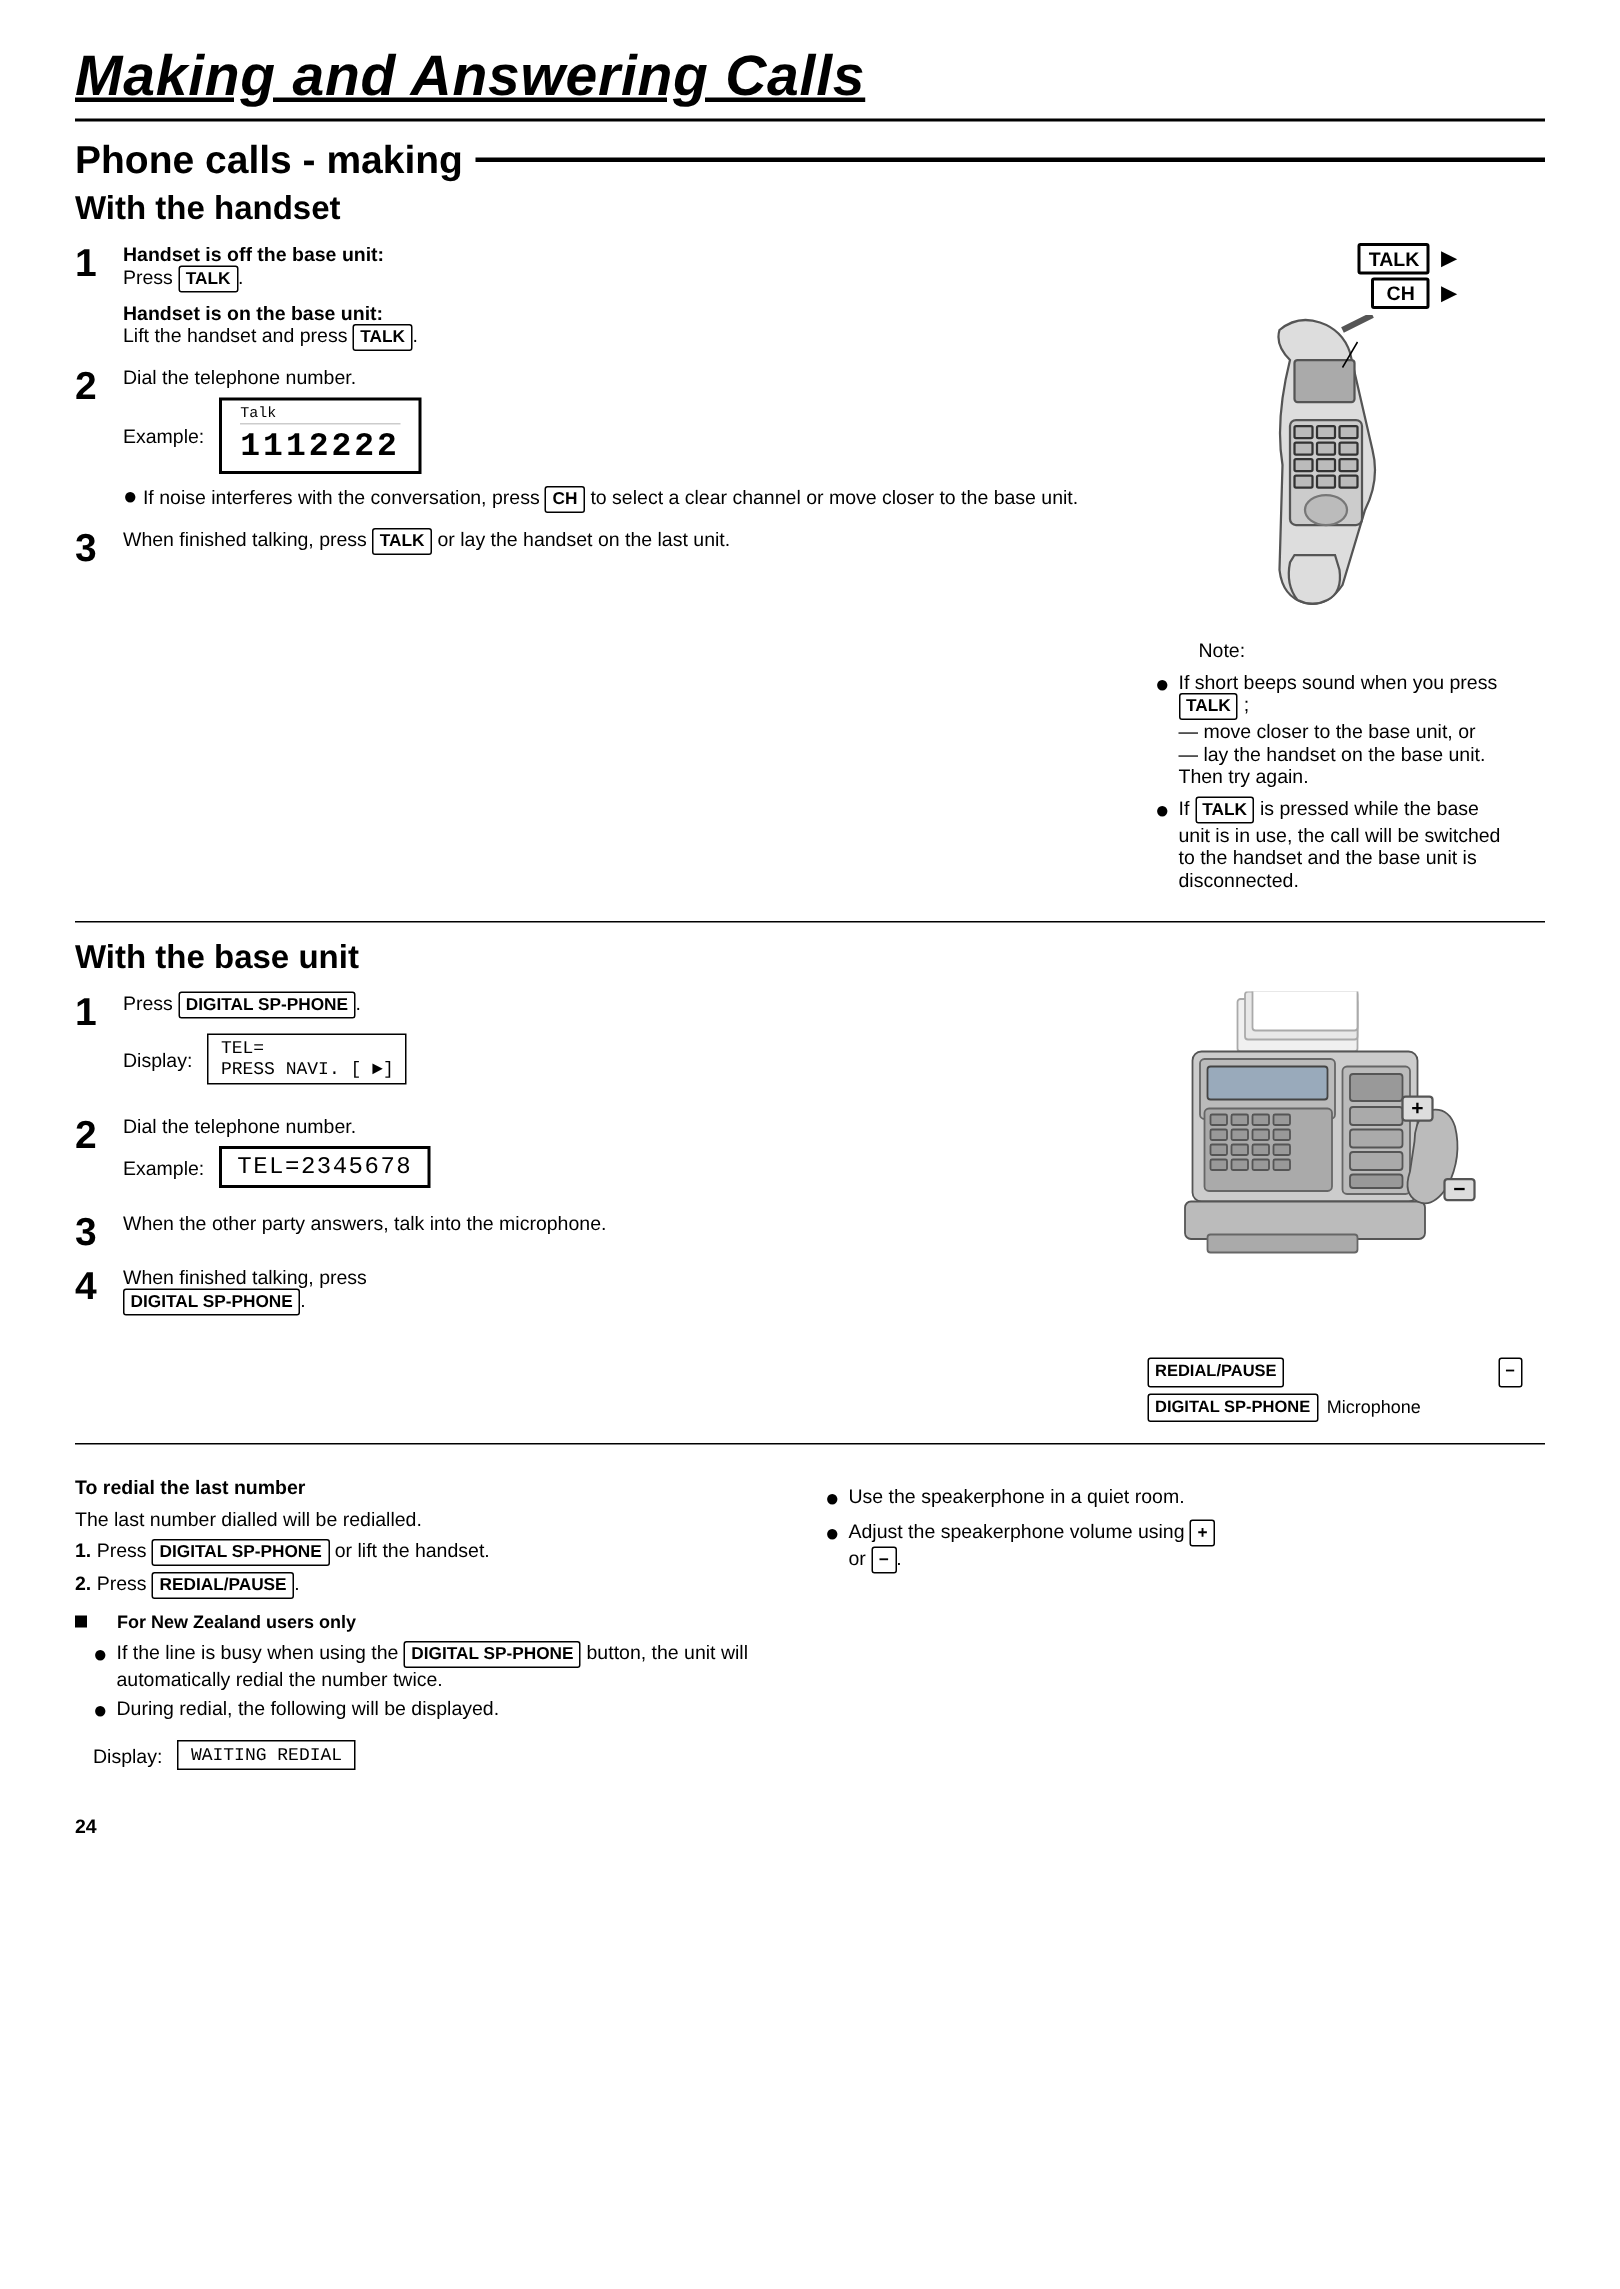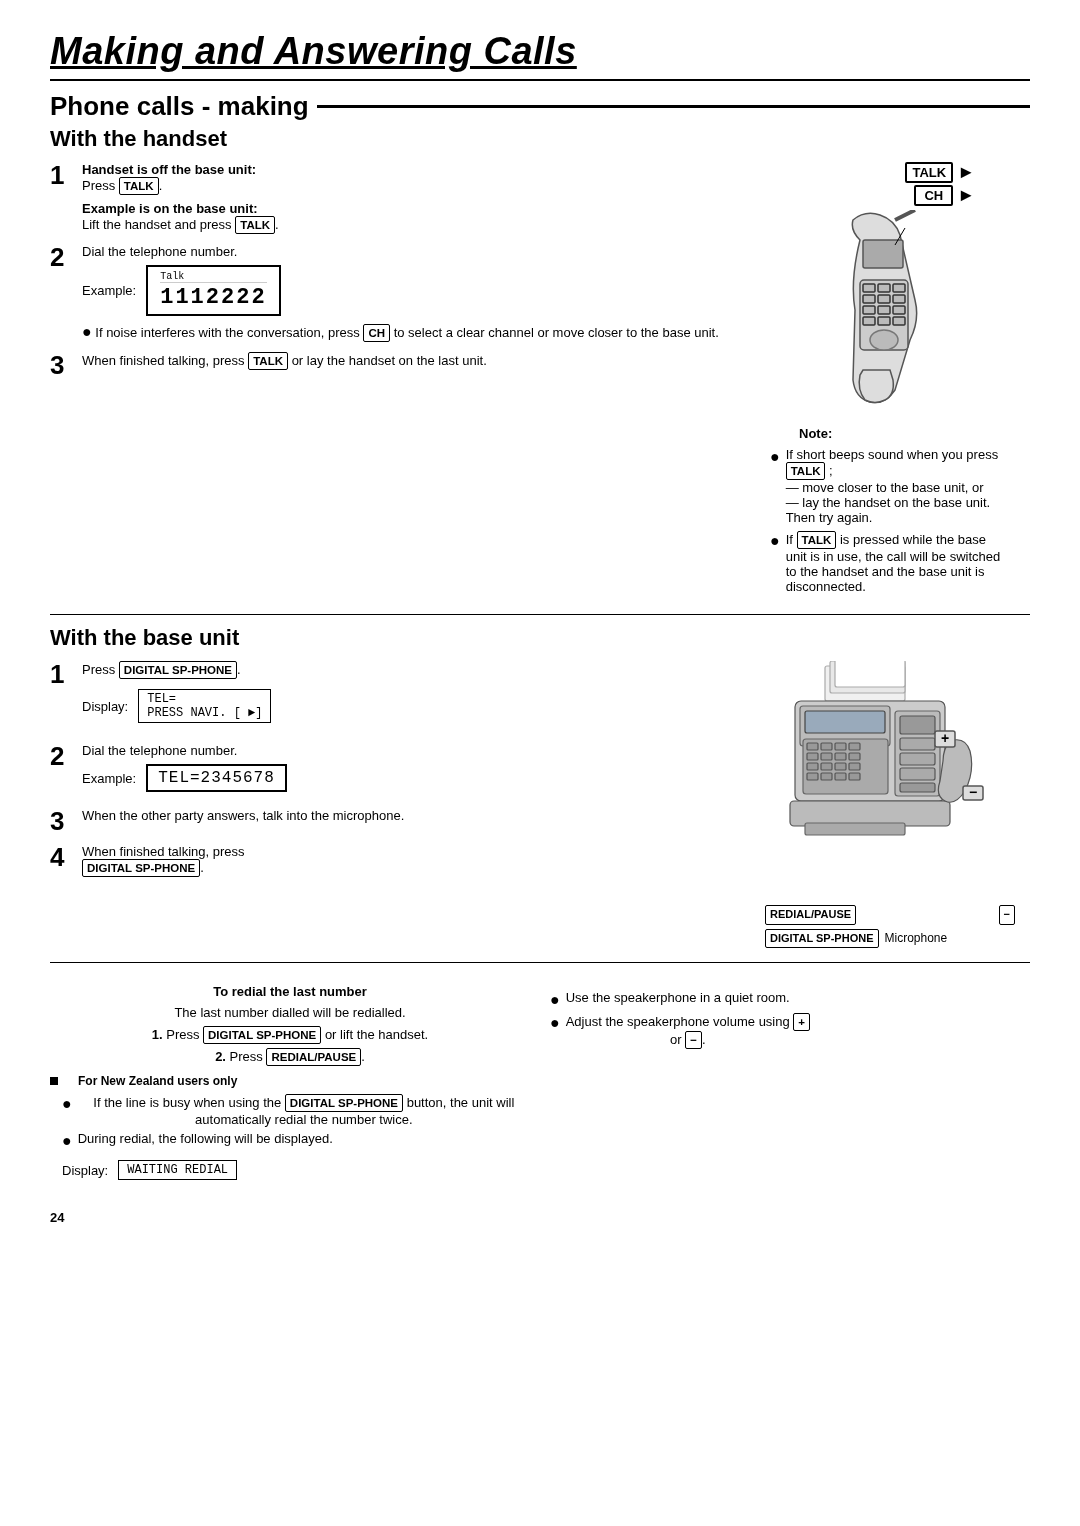--- a/index.html
+++ b/index.html
@@ -117,35 +117,34 @@
       align-items: flex-start;
     }
     .bullet-dot {
       font-size: 16px;
       line-height: 1.2;
     }
     .note-section {
       margin-top: 8px;
     }
     .note-title {
-      font-weight: bold;
+      font-weight: normal;
       font-size: 13px;
       margin-bottom: 4px;
       padding-left: 29px;
     }
     .section-divider {
       border: none;
       border-top: 1px solid #000;
       margin: 14px 0 10px 0;
     }
     .bottom-two-col {
       display: flex;
       gap: 20px;
       margin-top: 21px;
-      text-align: center;
     }
     .bottom-col {
       flex: 1;
     }
     .bottom-col-title {
       font-weight: bold;
       font-size: 13px;
       margin-bottom: 6px;
     }
     .page-number {
@@ -217,21 +216,21 @@
       <div class="step-num">1</div>
       <div class="step-content">
         <div>
           <span class="bold">Handset is off the base unit:</span>
         </div>
         <div>
           <span>Press </span>
           <span class="inline-kbd">TALK</span><span>.</span>
         </div>
         <div style="margin-top:6px;">
-          <span class="bold">Example is on the base unit:</span>
+          <span class="bold">Handset is on the base unit:</span>
         </div>
         <div>
           <span>Lift the handset and press </span>
           <span class="inline-kbd">TALK</span><span>.</span>
         </div>
       </div>
     </div>
 
     <div class="step">
       <div class="step-num">2</div>

